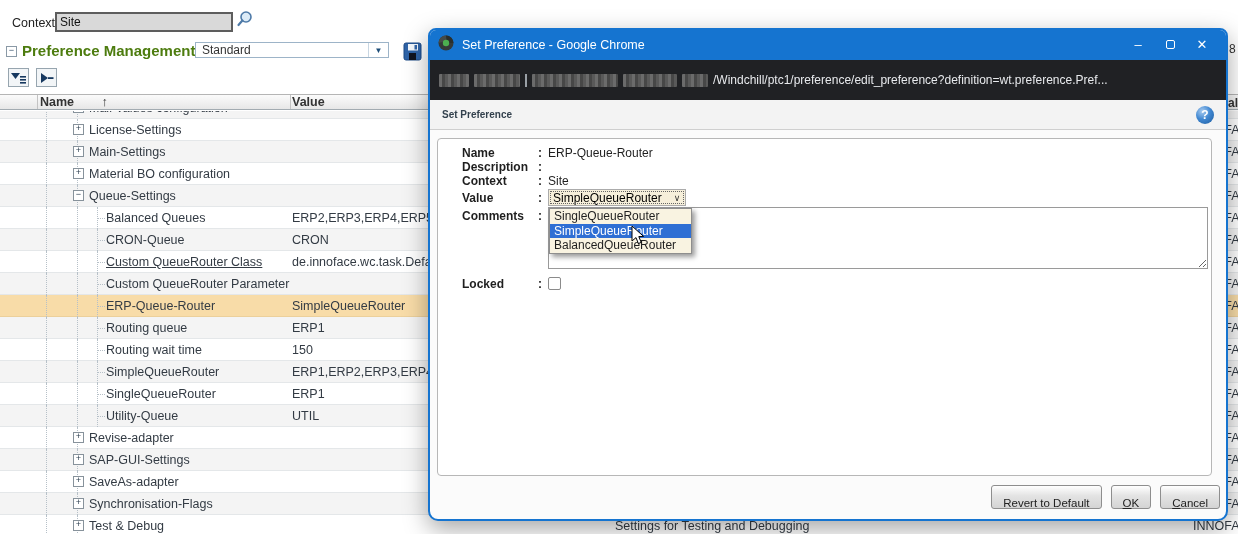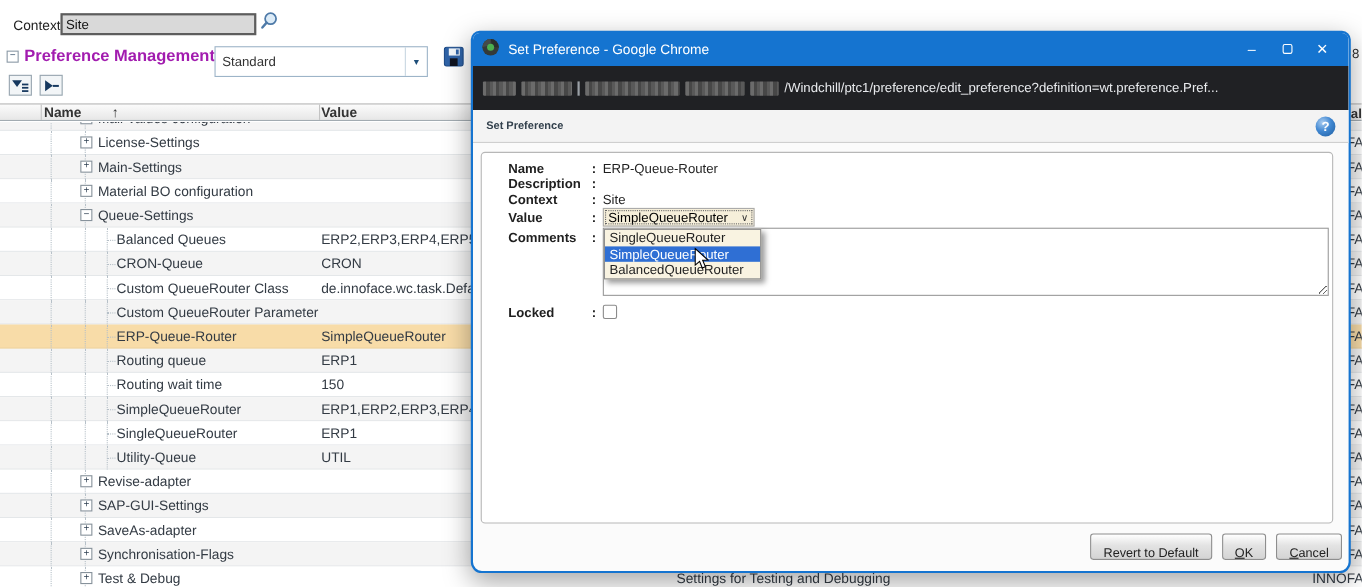--- a/index.html
+++ b/index.html
@@ -11,22 +11,22 @@
   
   #bgwin { position:absolute; inset:0; color:#333; }
   .ctx-label { left:12px; top:16px; font-size:12.5px; color:#222; }
   .ctx-input { left:55px; top:12px; width:178px; height:20px; background:#D9D9D9;
                border:2px solid #5d5d5d; font:12px "Liberation Sans",sans-serif;
                padding:0 3px; color:#111; }
   .mag { left:236px; top:10px; }
   .pm-exp { left:6px; top:46px; width:11px; height:11px; border:1px solid #8a99a6;
             background:#fff; font:9px/9px "Liberation Mono",monospace; text-align:center;
             color:#35506b; }
-  .pm-title { left:22px; top:42px; font-size:15px; font-weight:bold; color:#a21caf; }
-  .profile-sel { left:195px; top:42px; width:194px; height:28px; background:#fff;
+  .pm-title { left:22px; top:42px; font-size:15px; font-weight:bold; color:#4d7c0f; }
+  .profile-sel { left:195px; top:42px; width:194px; height:16px; background:#fff;
                  border:1px solid #9db4c8; display:flex; align-items:center; }
   .profile-sel .txt { flex:1; padding-left:6px; font-size:12px; color:#333; }
   .profile-sel .arr { width:20px; height:100%; border-left:1px solid #c8d6e2;
                       display:flex; align-items:center; justify-content:center;
                       color:#1e4e79; font-size:8px; }
   .save-btn { left:403px; top:42px; width:20px; height:20px; }
   .tool-btn { top:68px; width:21px; height:19px; border:1px solid #97a5af;
               background:#f2f5f7; display:flex; align-items:center; justify-content:center; }
   .thead { left:0; top:94px; width:1238px; height:16px;
            background:linear-gradient(#fbfbfb,#e7e7e7);
@@ -220,21 +220,21 @@
             <span class="vcell">CRON</span>
             <span class="xcell">INNOFA</span>
           </div>
         </div>
         <div class="trow">
           <div class="rin">
             <span class="guide" style="left: 46px;"></span>
             <span class="guide" style="left: 77px;"></span>
             <span class="guide" style="left: 97px;"></span>
             <span class="stub" style="left: 97px;"></span>
-            <span class="ncell" style="left: 106px;">Custom QueueRouter Class</span>
+            <span class="ncell" style="left: 106px; text-decoration: underline;">Custom QueueRouter Class</span>
             <span class="vcell">de.innoface.wc.task.Default</span>
             <span class="xcell">INNOFA</span>
           </div>
         </div>
         <div class="trow alt">
           <div class="rin">
             <span class="guide" style="left: 46px;"></span>
             <span class="guide" style="left: 77px;"></span>
             <span class="guide" style="left: 97px;"></span>
             <span class="stub" style="left: 97px;"></span>

